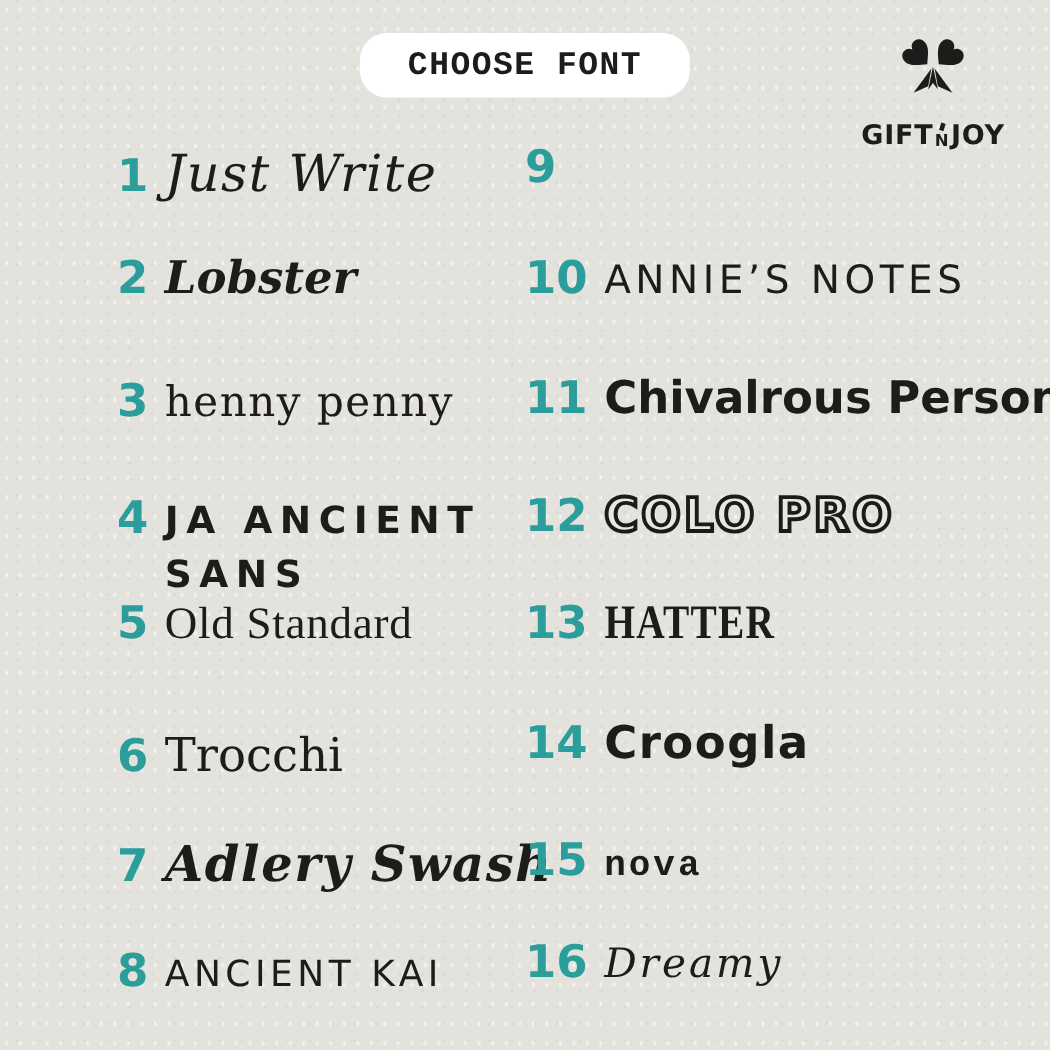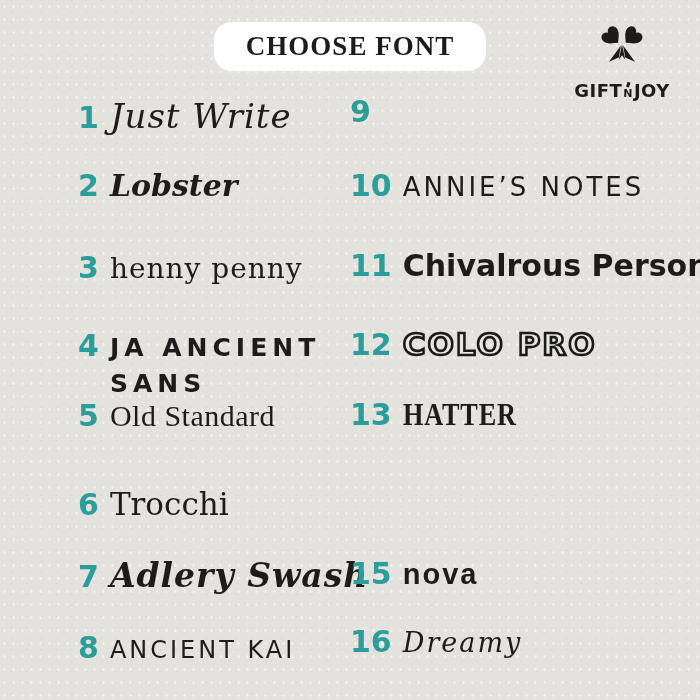--- a/index.html
+++ b/index.html
@@ -10,21 +10,21 @@
       radial-gradient(rgba(255,255,255,0.55) 0.8px, transparent 1.3px),
       radial-gradient(rgba(198,194,186,0.35) 0.8px, transparent 1.3px);
     background-size:9px 13px, 15px 11px;
     background-position:0 0, 4px 6px;
     color:#1d1c1a;
     font-family:"DejaVu Sans", sans-serif;
   }
   .title-pill{
     position:absolute;left:50%;top:22px;transform:translateX(-50%);
     background:#ffffff;border-radius:18px;padding:9px 32px;
-    font-family:Liberation Serif, serif;font-weight:900;font-size:27px;
+    font-family:Liberation Mono, monospace;font-weight:900;font-size:22px;
     letter-spacing:1px;white-space:nowrap;
   }
   .logo{position:absolute;top:24px;right:16px;width:124px;display:flex;flex-direction:column;align-items:center;}
   .logo-icon{width:56px;height:54px;}
   .logo-icon svg{width:100%;height:100%;}
   .logo-text{display:flex;align-items:flex-end;font-weight:800;font-size:18px;letter-spacing:0.5px;margin-top:2px;font-family:"DejaVu Sans", sans-serif;}
   .logo-n{font-size:11px;position:relative;margin:0 1px;top:-1px;}
   .logo-n::before{content:"";position:absolute;top:-5px;left:50%;width:2.5px;height:5px;background:#1d1c1a;transform:translateX(-50%) rotate(18deg);}
   .item{position:absolute;display:flex;align-items:baseline;gap:11px;}
   .num{color:#2b9d9b;font-weight:800;font-size:30px;font-family:"DejaVu Sans", sans-serif;}
@@ -40,21 +40,21 @@
   .f8{font-family:"DejaVu Sans", sans-serif;font-size:24px;letter-spacing:3px;}
   .f9{font-family:"DejaVu Sans", sans-serif;font-style:italic;font-size:28px;letter-spacing:1px;}
   .f10{font-family:"DejaVu Sans", sans-serif;font-size:26px;letter-spacing:3px;}
   .f11{font-family:"DejaVu Sans", sans-serif;font-weight:800;font-size:30px;}
   .f12{font-family:"DejaVu Sans", sans-serif;font-weight:800;font-size:31px;letter-spacing:2px;color:#1b1b1b;}
   @supports (-webkit-text-stroke: 1px black){
     .f12{color:#e9e7e2;-webkit-text-stroke:2.6px #1b1b1b;}
   }
   .f13{font-family:"Liberation Serif", serif;font-weight:800;font-size:32px;display:inline-block;transform:scaleX(0.82);transform-origin:left bottom;letter-spacing:1px;}
   .f14{font-family:"DejaVu Sans", sans-serif;font-weight:800;font-size:30px;letter-spacing:1px;}
-  .f15{font-family:Liberation Sans, sans-serif;font-weight:700;font-size:29px;letter-spacing:2px;}
+  .f15{font-family:Liberation Mono, monospace;font-weight:700;font-size:24px;letter-spacing:2px;}
   .f16{font-family:"DejaVu Serif", serif;font-style:italic;font-size:27px;letter-spacing:2px;}
 </style>
 </head>
 <body>
 
 <div class="canvas">
 
   <div class="title-pill">CHOOSE FONT</div>
 
   <div class="logo">
@@ -121,20 +121,24 @@
     <span class="sample f11">Chivalrous Person</span>
   </div>
   <div class="item" style="left:350px;top:326px">
     <span class="num">12</span>
     <span class="sample f12">COLO PRO</span>
   </div>
   <div class="item" style="left:350px;top:396px">
     <span class="num">13</span>
     <span class="sample f13">HATTER</span>
   </div>
+  <div class="item" style="left:350px;top:478px">
+    <span class="num">14</span>
+    <span class="sample f14">Croogla</span>
+  </div>
   <div class="item" style="left:350px;top:556px">
     <span class="num">15</span>
     <span class="sample f15">nova</span>
   </div>
   <div class="item" style="left:350px;top:624px">
     <span class="num">16</span>
     <span class="sample f16">Dreamy</span>
   </div>
 
 </div>

